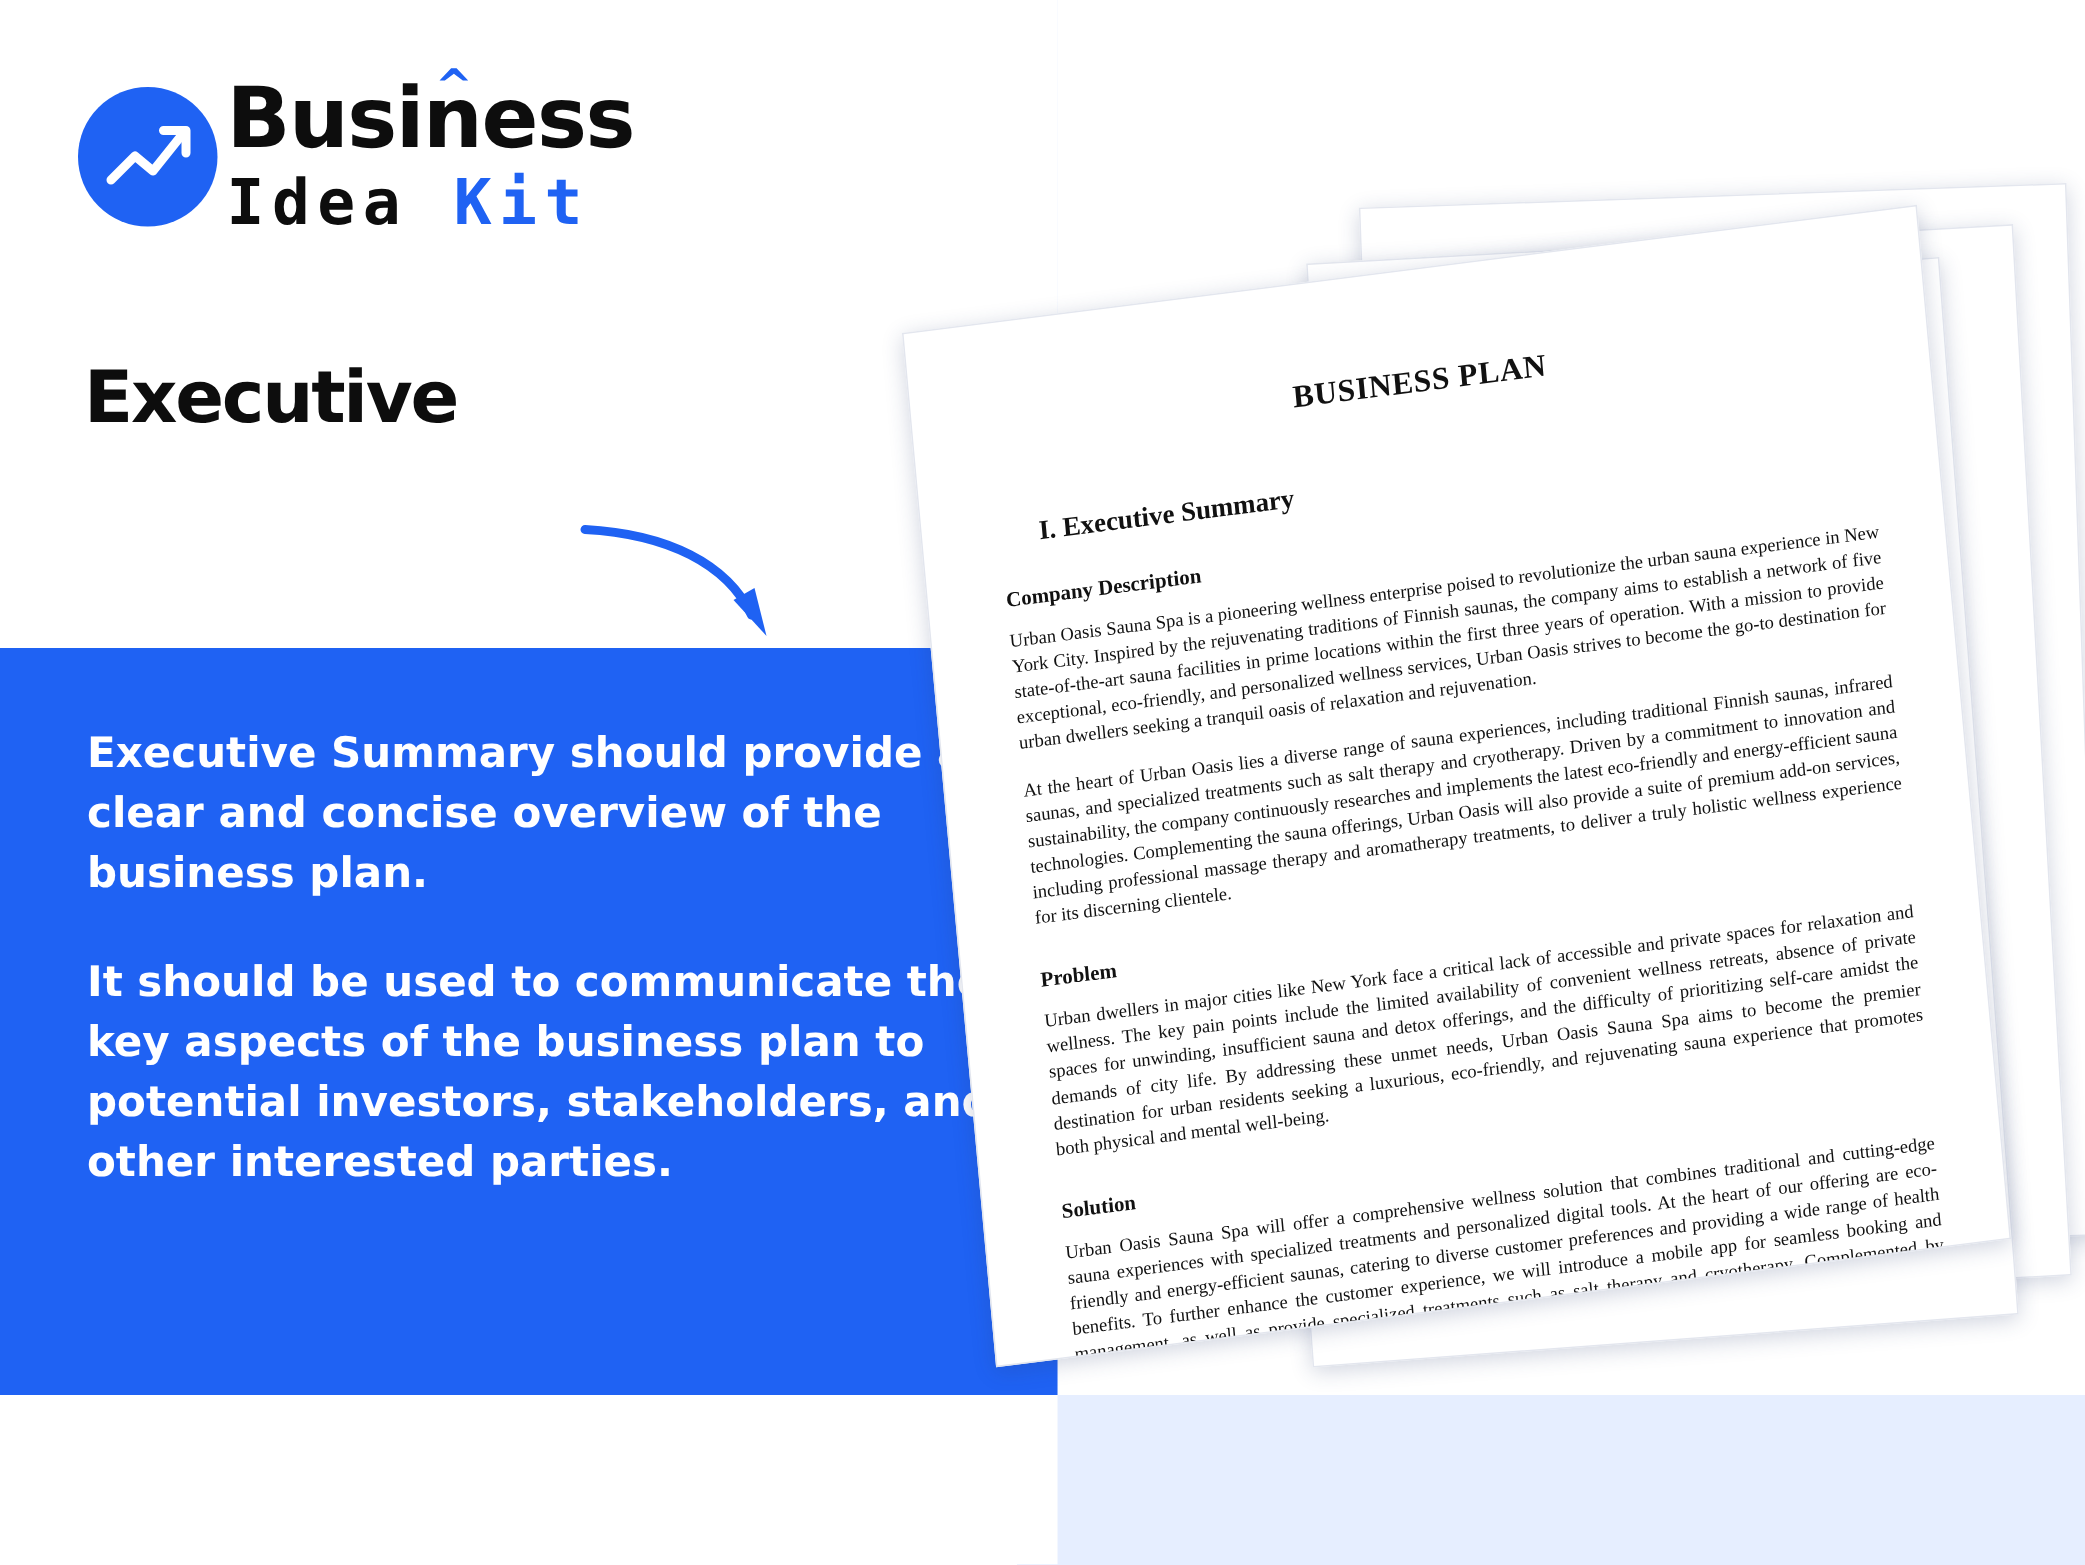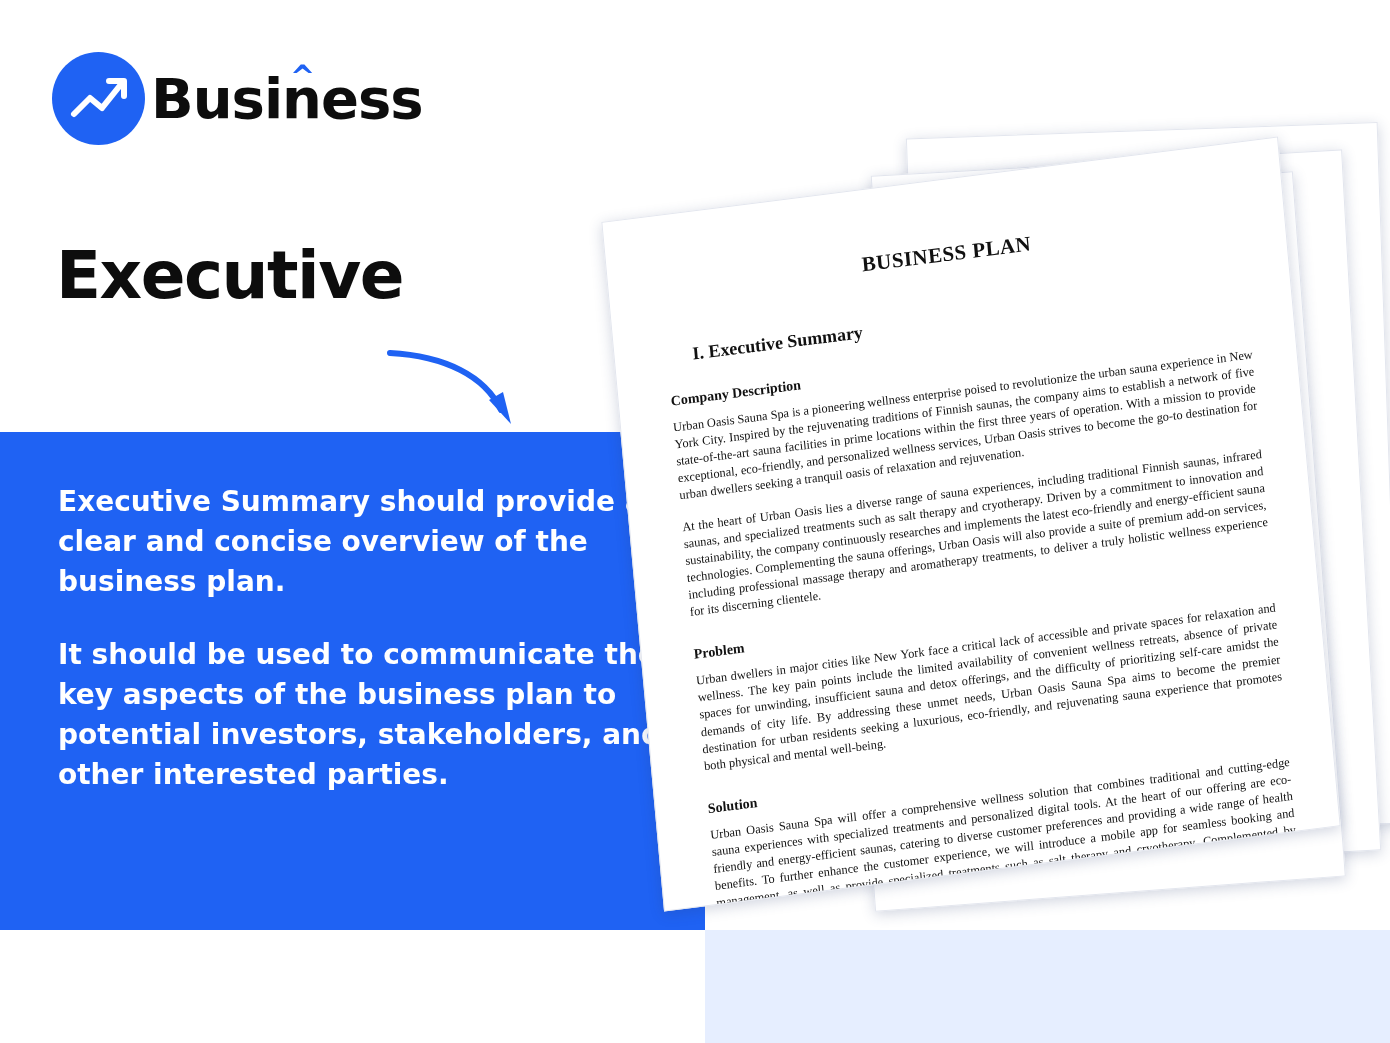--- a/index.html
+++ b/index.html
@@ -86,21 +86,21 @@
     letter-spacing: 5px;
     font-family: "DejaVu Sans Mono", monospace;
     color: #0d0d0d;
   }
   .logo-line2 .kit { color: #1f62f3; }
 
   
   .headline {
     position: absolute;
     left: 56px; top: 240px;
-    font-size: 66px;
+    font-size: 48px;
     font-weight: bold;
     line-height: 1.08;
     letter-spacing: -1.5px;
     color: #0d0d0d;
     font-family: "DejaVu Sans", sans-serif;
   }
   .headline .second { color: #1f62f3; display: block; }
 
   
   .arrow {
@@ -211,20 +211,24 @@
   <div class="logo-mark">
     <svg width="93" height="93" viewBox="0 0 93 93" aria-hidden="true">
       <polyline points="22,62 38,46 50,56 70,31" fill="none" stroke="#ffffff" stroke-width="6" stroke-linecap="round" stroke-linejoin="round"></polyline>
       <polyline points="57,29 72,29 72,44" fill="none" stroke="#ffffff" stroke-width="6" stroke-linecap="round" stroke-linejoin="round"></polyline>
     </svg>
   </div>
   <div class="logo-text">
     <div class="logo-line1">
       <span>Business</span>
       <span class="logo-hat">^</span>
+    </div>
+    <div class="logo-line2">
+      <span>Idea</span>
+      <span class="kit">Kit</span>
     </div>
   </div>
 </div>
 
 <div class="headline">
   <span>Executive</span>
 </div>
 
 <div class="arrow">
   <svg width="140" height="85" viewBox="0 0 140 85" aria-hidden="true">

